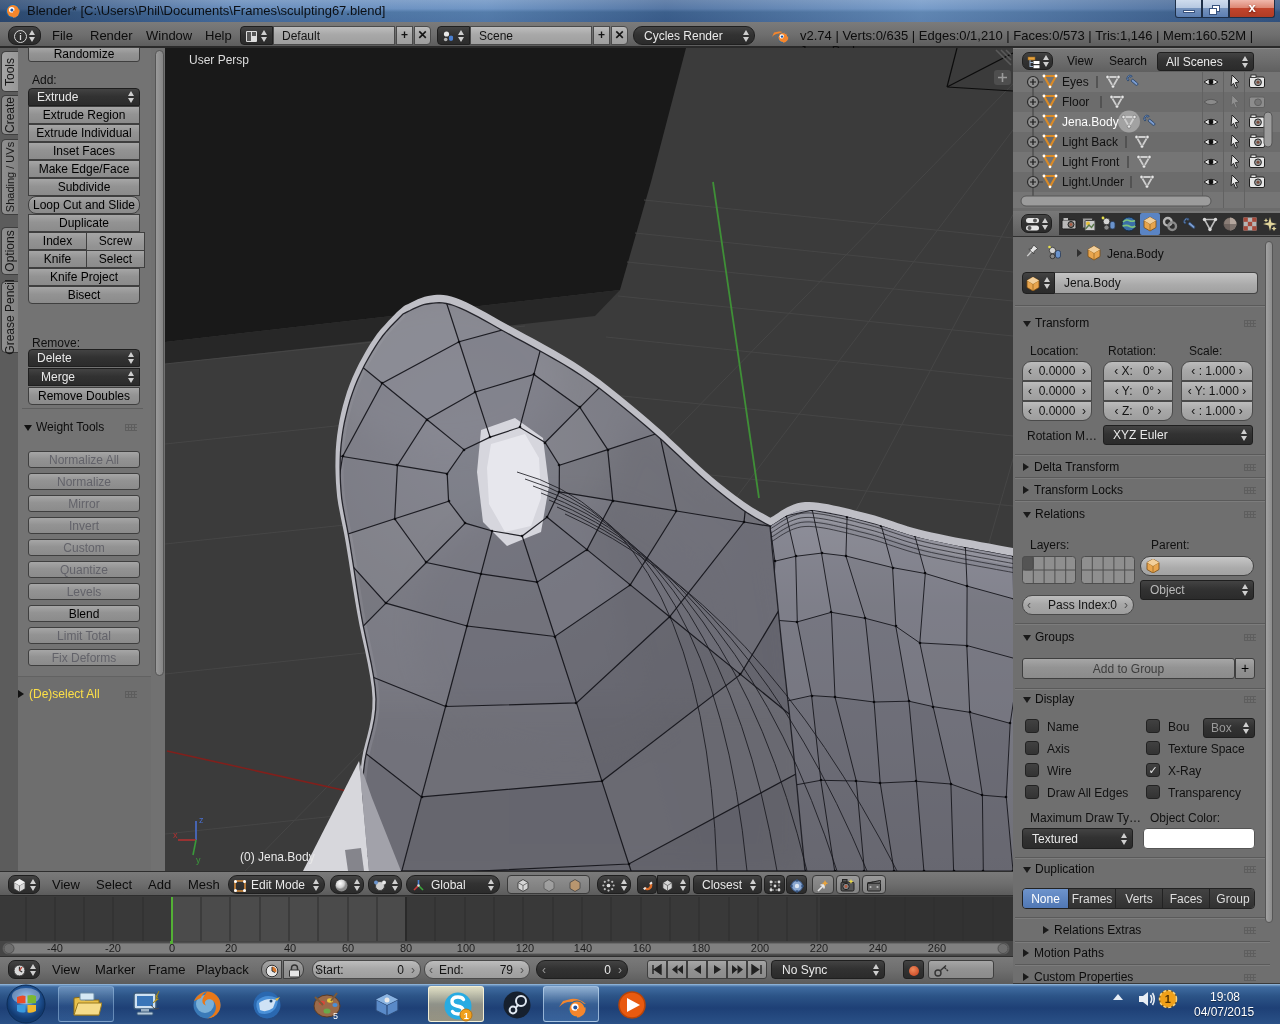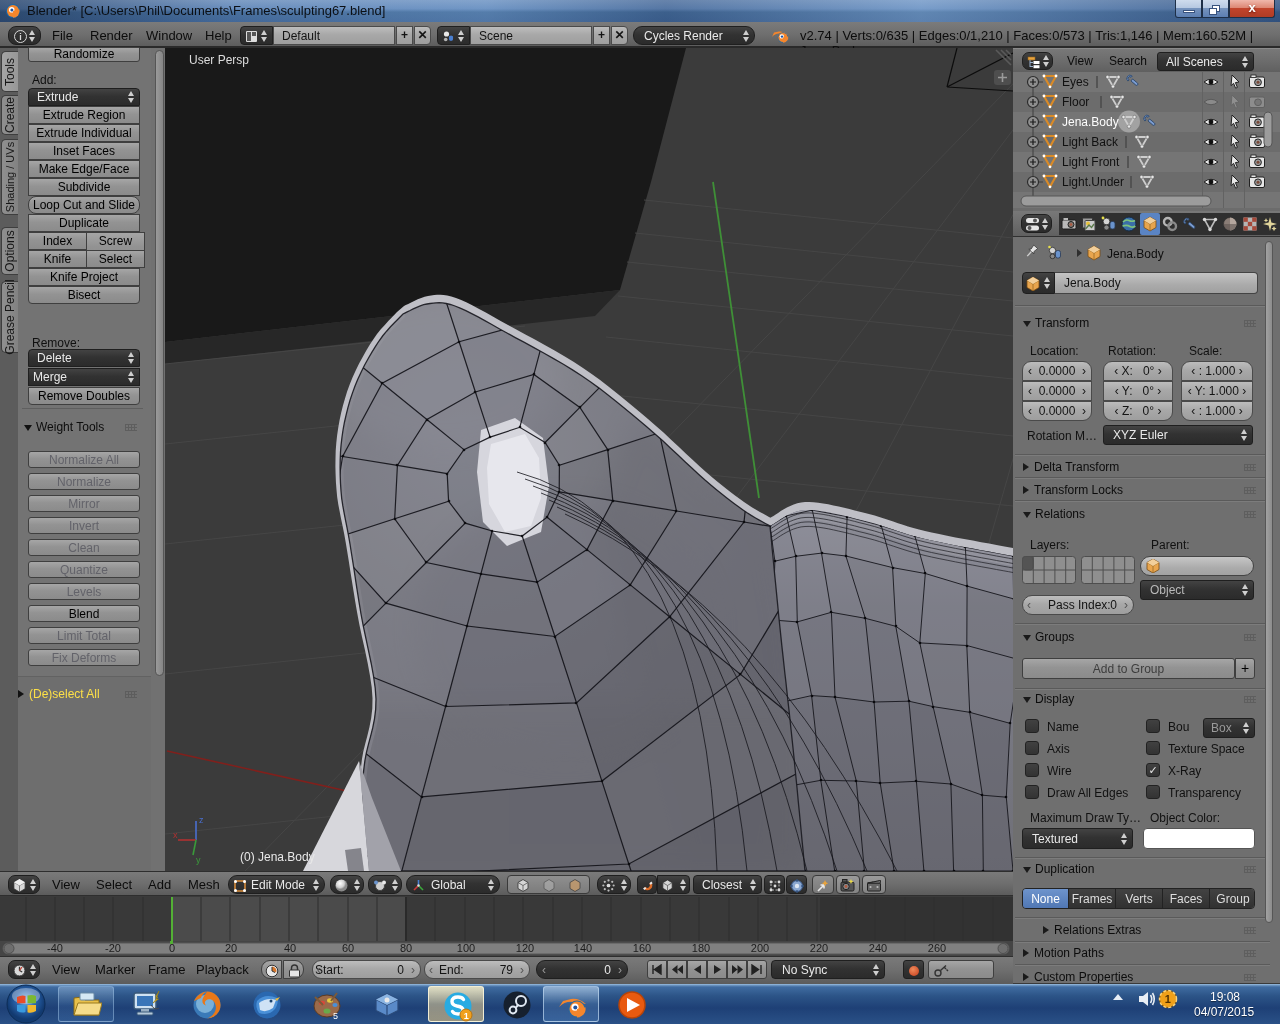--- a/index.html
+++ b/index.html
@@ -530,30 +530,30 @@
     <div class="sbtn btn" style="top:148px;border-radius:8px;">Loop Cut and Slide</div>
     <div class="sbtn btn" style="top:166px;border-radius:0;">Duplicate</div>
     <div class="sbtn btn" style="top:184px;border-radius:0;width:59px;">Index</div>
     <div class="btn abs" style="top:184px;left:68px;width:59px;height:31px;line-height:16px;border-radius:0;">Screw</div>
     <div class="sbtn btn" style="top:202px;border-radius:0;width:59px;">Knife</div>
     <div class="btn abs" style="top:202px;left:68px;width:59px;height:18px;line-height:16px;border-radius:0;">Select</div>
     <div class="sbtn btn" style="top:220px;border-radius:0;">Knife Project</div>
     <div class="sbtn btn" style="top:238px;border-radius:0 0 4px 4px;">Bisect</div>
     <div class="slabel" style="top:288px;">Remove:</div>
     <div class="sbtn ddark" style="top:301px;border-radius:4px 4px 0 0;padding-left:8px;text-align:left;line-height:17px;">Delete<div class="arrows"></div></div>
-    <div class="sbtn ddark" style="top:320px;border-radius:0;padding-left:4px;text-align:left;line-height:17px;">Merge<div class="arrows"></div></div>
+    <div class="sbtn ddark" style="top:320px;border-radius:0;padding-left:12px;text-align:left;line-height:17px;">Merge<div class="arrows"></div></div>
     <div class="sbtn btn" style="top:339px;border-radius:0 0 4px 4px;">Remove Doubles</div>
     <div class="abs" style="top:360px;left:4px;right:8px;height:1px;background:#5f5f5f;"></div>
     <div class="phead" style="top:372px;"><span class="tri-d" style="border-top-color:#111;"></span>Weight Tools</div>
     <div class="dots" style="top:376px;right:14px;"></div>
     <div class="sbtn btn dis" style="top:403px;height:17px;">Normalize All</div>
     <div class="sbtn btn dis" style="top:425px;height:17px;">Normalize</div>
     <div class="sbtn btn dis" style="top:447px;height:17px;">Mirror</div>
     <div class="sbtn btn dis" style="top:469px;height:17px;">Invert</div>
-    <div class="sbtn btn dis" style="top:491px;height:17px;">Clean</div>
+    <div class="sbtn btn dis" style="top:491px;height:17px;">Custom</div>
     <div class="sbtn btn dis" style="top:513px;height:17px;">Quantize</div>
     <div class="sbtn btn dis" style="top:535px;height:17px;">Levels</div>
     <div class="sbtn btn" style="top:557px;height:17px;">Blend</div>
     <div class="sbtn btn dis" style="top:579px;height:17px;">Limit Total</div>
     <div class="sbtn btn dis" style="top:601px;height:17px;">Fix Deforms</div>
     <div class="abs" style="top:628px;left:0;width:100%;bottom:0;background:#6e6e6e;border-top:1px solid #626262;"></div>
     <div class="phead" style="top:639px;left:0px;color:#fde047;"><span class="tri-r" style="border-left-color:#111;"></span>(De)select All</div>
     <div class="dots" style="top:643px;right:14px;"></div>
   </div>
   <div id="shelfscroll" style="height:626px;"></div>

